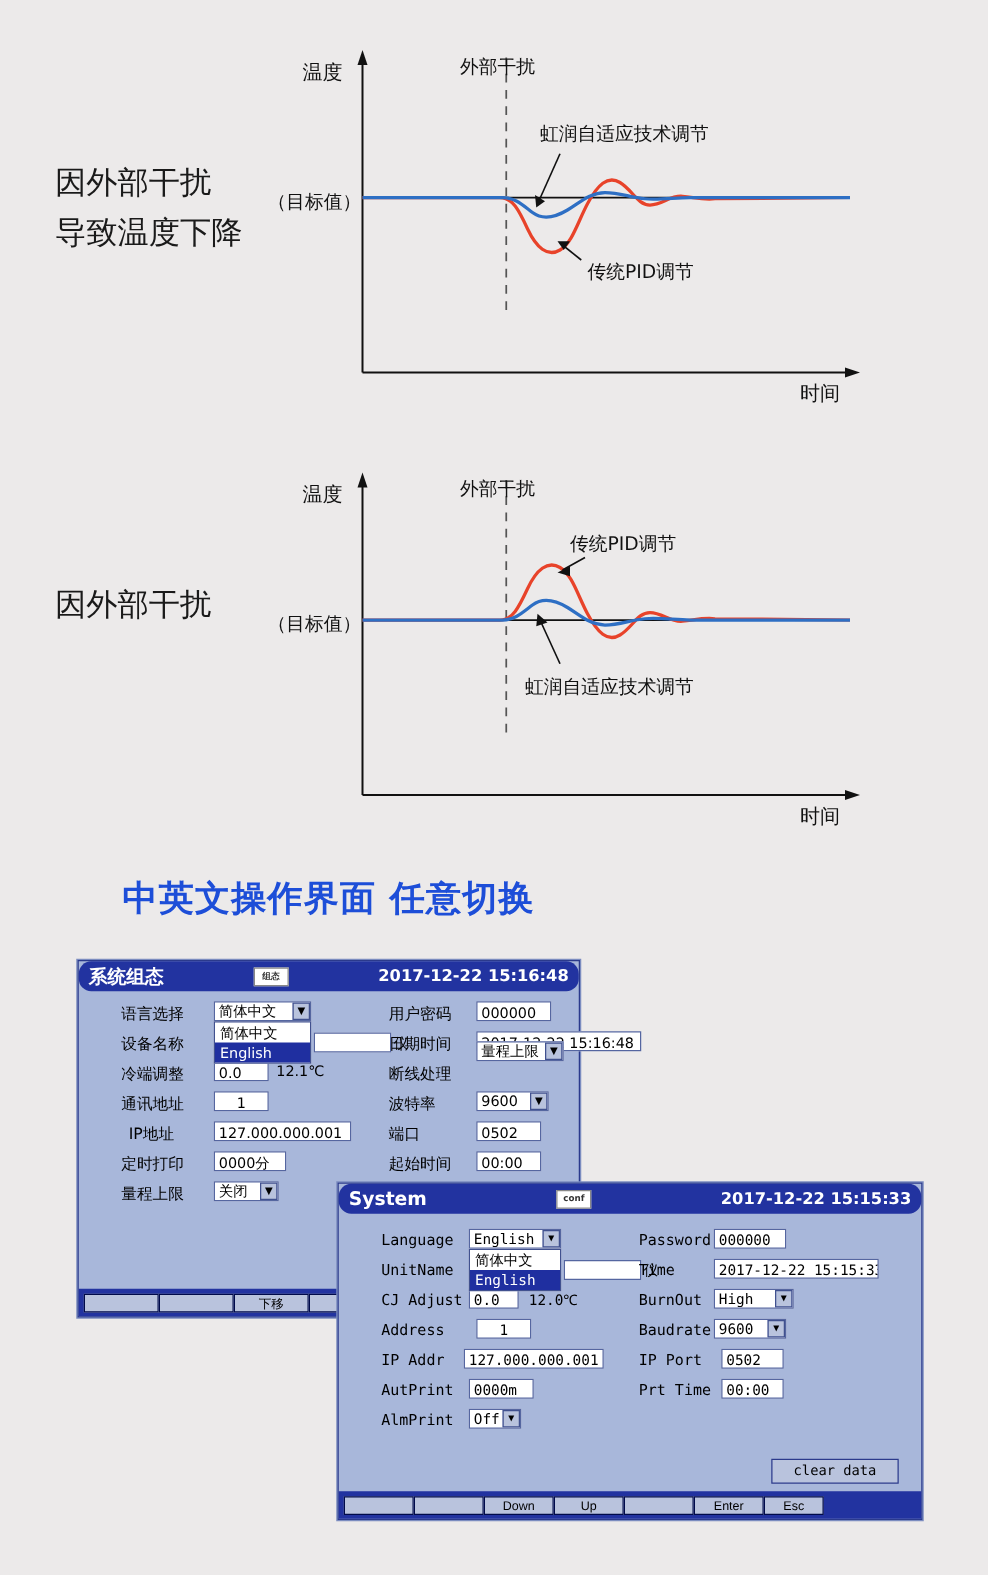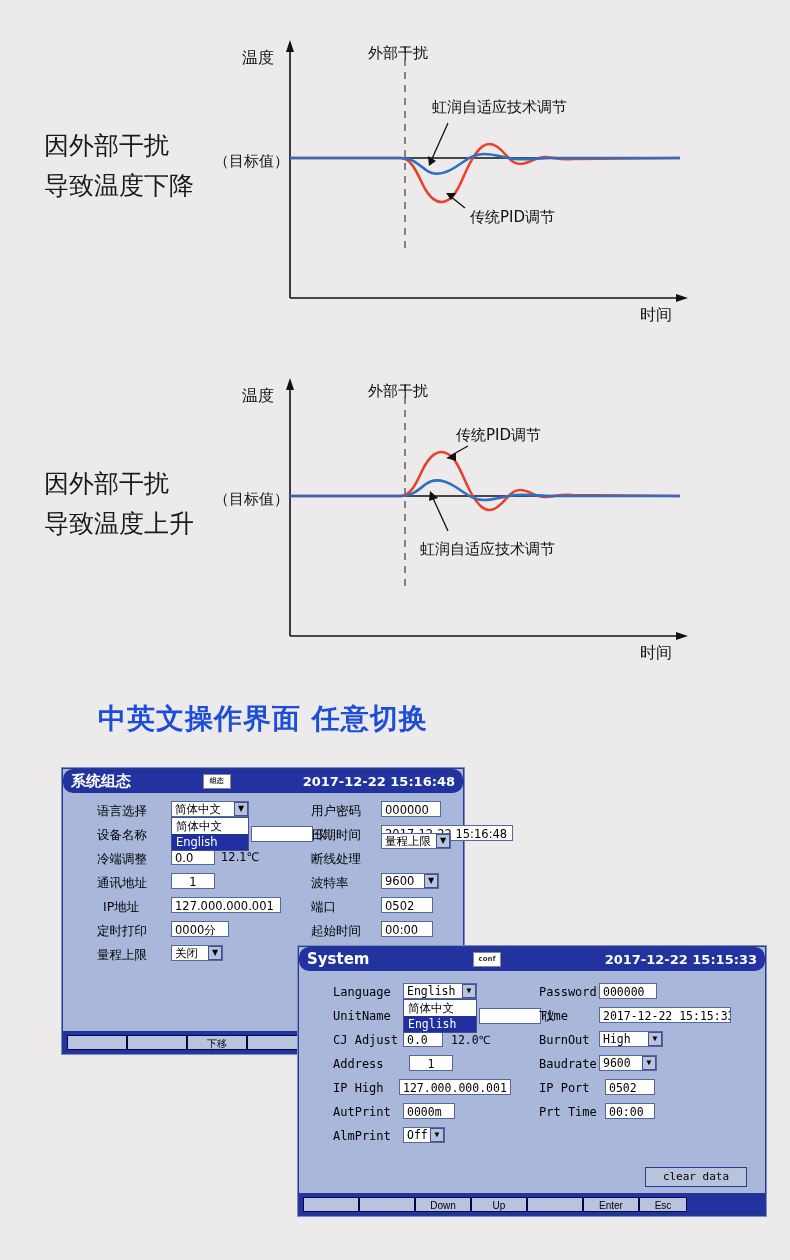--- a/index.html
+++ b/index.html
@@ -93,21 +93,21 @@
   }
 
   
   #panel-cn{left:62px;top:768px;width:400px;height:284px;font-size:12px;
             font-family:"DejaVu Sans", sans-serif;}
   #panel-cn .lab{font-size:12.5px;}
   #panel-cn .inp,#panel-cn .sel .txt,#panel-cn .plain,#panel-cn .dropdown .opt{font-size:11.5px;}
 
   
   #panel-en{left:270px;top:946px;width:466px;height:268px;font-size:12px;
-            font-family:"DejaVu Sans Mono", monospace;margin-left:28px;}
+            font-family:"DejaVu Sans Mono", monospace;}
   #panel-en .lab{font-size:12px;}
   #panel-en .inp,#panel-en .sel .txt,#panel-en .plain,#panel-en .dropdown .opt{font-size:11.5px;}
 </style>
 </head>
 <body>
 
 <div class="page">
 
   <div class="chart-block" style="top:0px;">
     <div class="chart-caption">
@@ -145,21 +145,20 @@
     <div class="axis-label" style="left:640px;top:305px;font-size:16px;">时间</div>
     <div class="axis-label" style="left:214px;top:152px;font-size:15px;">（目标值）</div>
     <div class="axis-label" style="left:368px;top:44px;font-size:15px;">外部干扰</div>
     <div class="axis-label" style="left:432px;top:98px;font-size:15px;">虹润自适应技术调节</div>
     <div class="axis-label" style="left:470px;top:208px;font-size:15px;">传统PID调节</div>
   </div>
 
   <div class="chart-block" style="top:338px;">
     <div class="chart-caption">
       <span>因外部干扰</span>
-      <span class="l2">导致温度上升</span>
     </div>
     <div class="svg-wrap">
       <svg width="500" height="300" viewBox="0 0 500 300">
         <line x1="80" y1="30" x2="80" y2="280" stroke="#111" stroke-width="1.6"></line>
         <polygon points="80,22 76,34 84,34" fill="#111"></polygon>
         <line x1="80" y1="280" x2="470" y2="280" stroke="#111" stroke-width="1.6"></line>
         <polygon points="478,280 466,276 466,284" fill="#111"></polygon>
         <line x1="80" y1="140" x2="470" y2="140" stroke="#111" stroke-width="1.4"></line>
         <line x1="195" y1="28" x2="195" y2="235" stroke="#555" stroke-width="1.4" stroke-dasharray="7,6"></line>
 
@@ -319,21 +318,21 @@
       </div>
       <div class="inp" style="position:absolute;left:104px;top:60px;width:40px;">0.0</div>
       <div class="plain" style="position:absolute;left:152px;top:61px;">12.0℃</div>
 
       <div class="fld" style="left:34px;top:86px;">
         <span class="lab">Address</span>
       </div>
       <div class="inp" style="position:absolute;left:110px;top:84px;width:44px;text-align:center;">1</div>
 
       <div class="fld" style="left:34px;top:110px;">
-        <span class="lab">IP High</span>
+        <span class="lab">IP Addr</span>
       </div>
       <div class="inp" style="position:absolute;left:100px;top:108px;width:112px;">127.000.000.001</div>
 
       <div class="fld" style="left:34px;top:134px;">
         <span class="lab">AutPrint</span>
       </div>
       <div class="inp" style="position:absolute;left:104px;top:132px;width:52px;">0000m</div>
 
       <div class="fld" style="left:34px;top:158px;">
         <span class="lab">AlmPrint</span>

